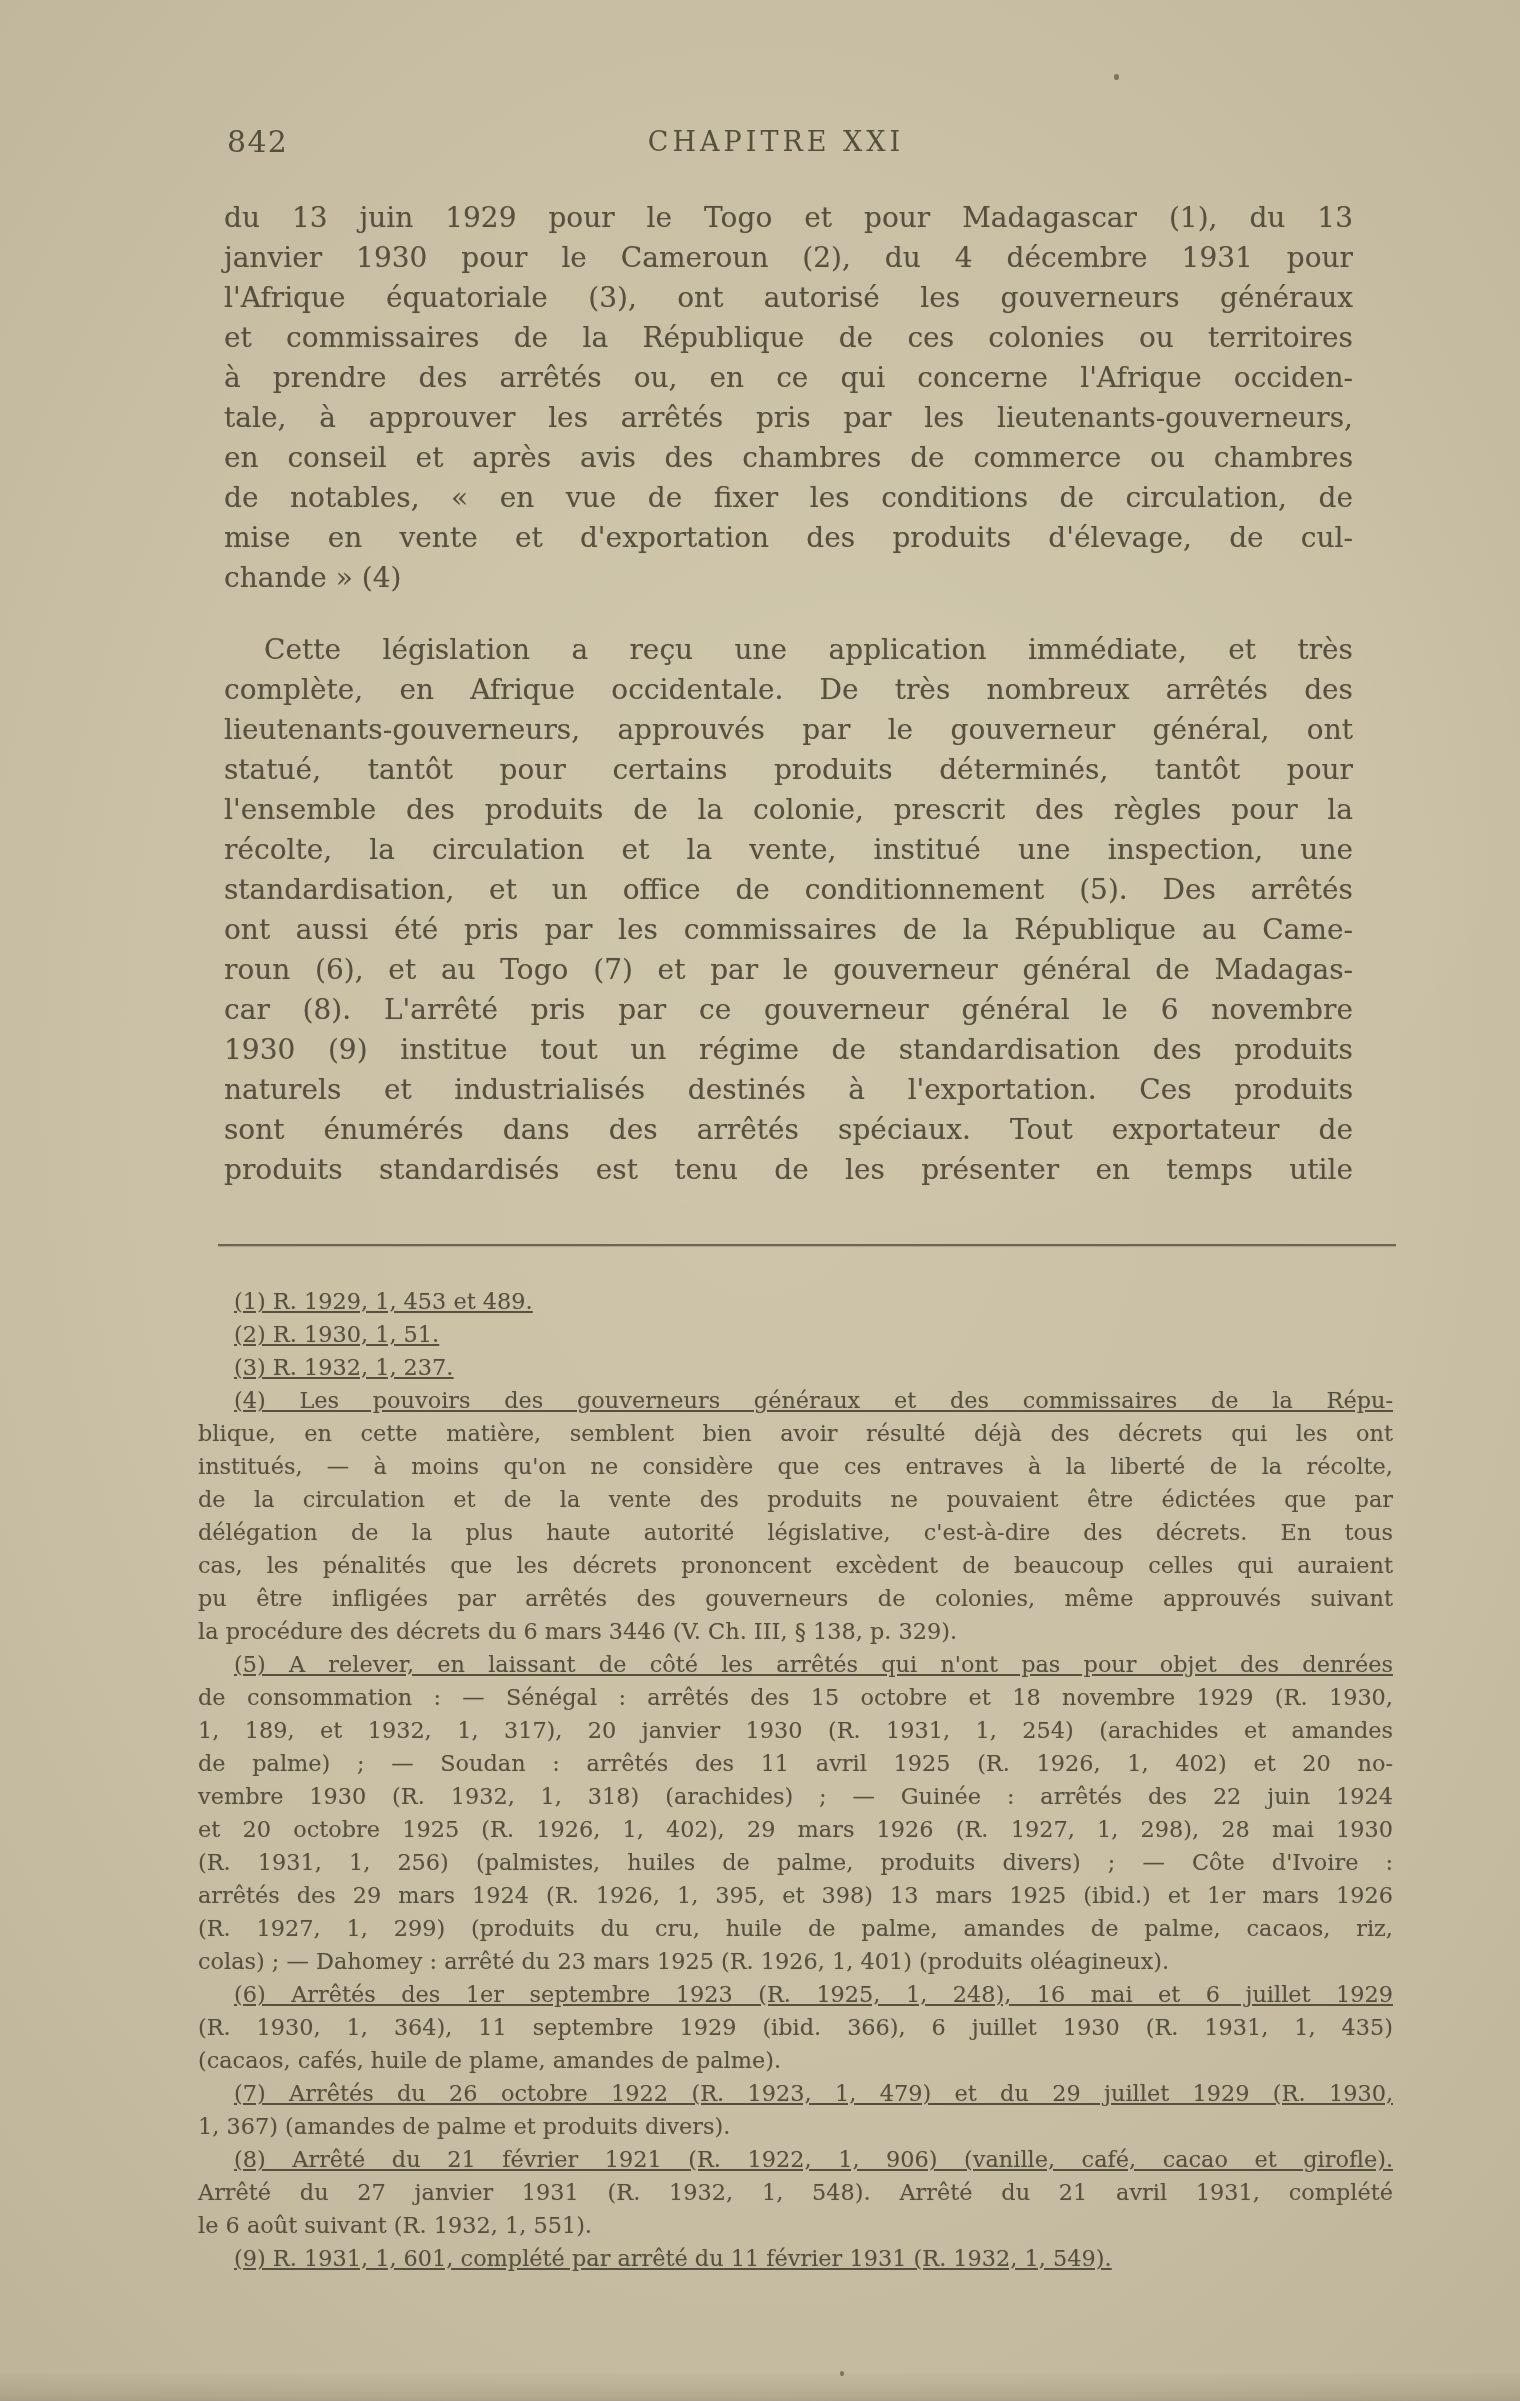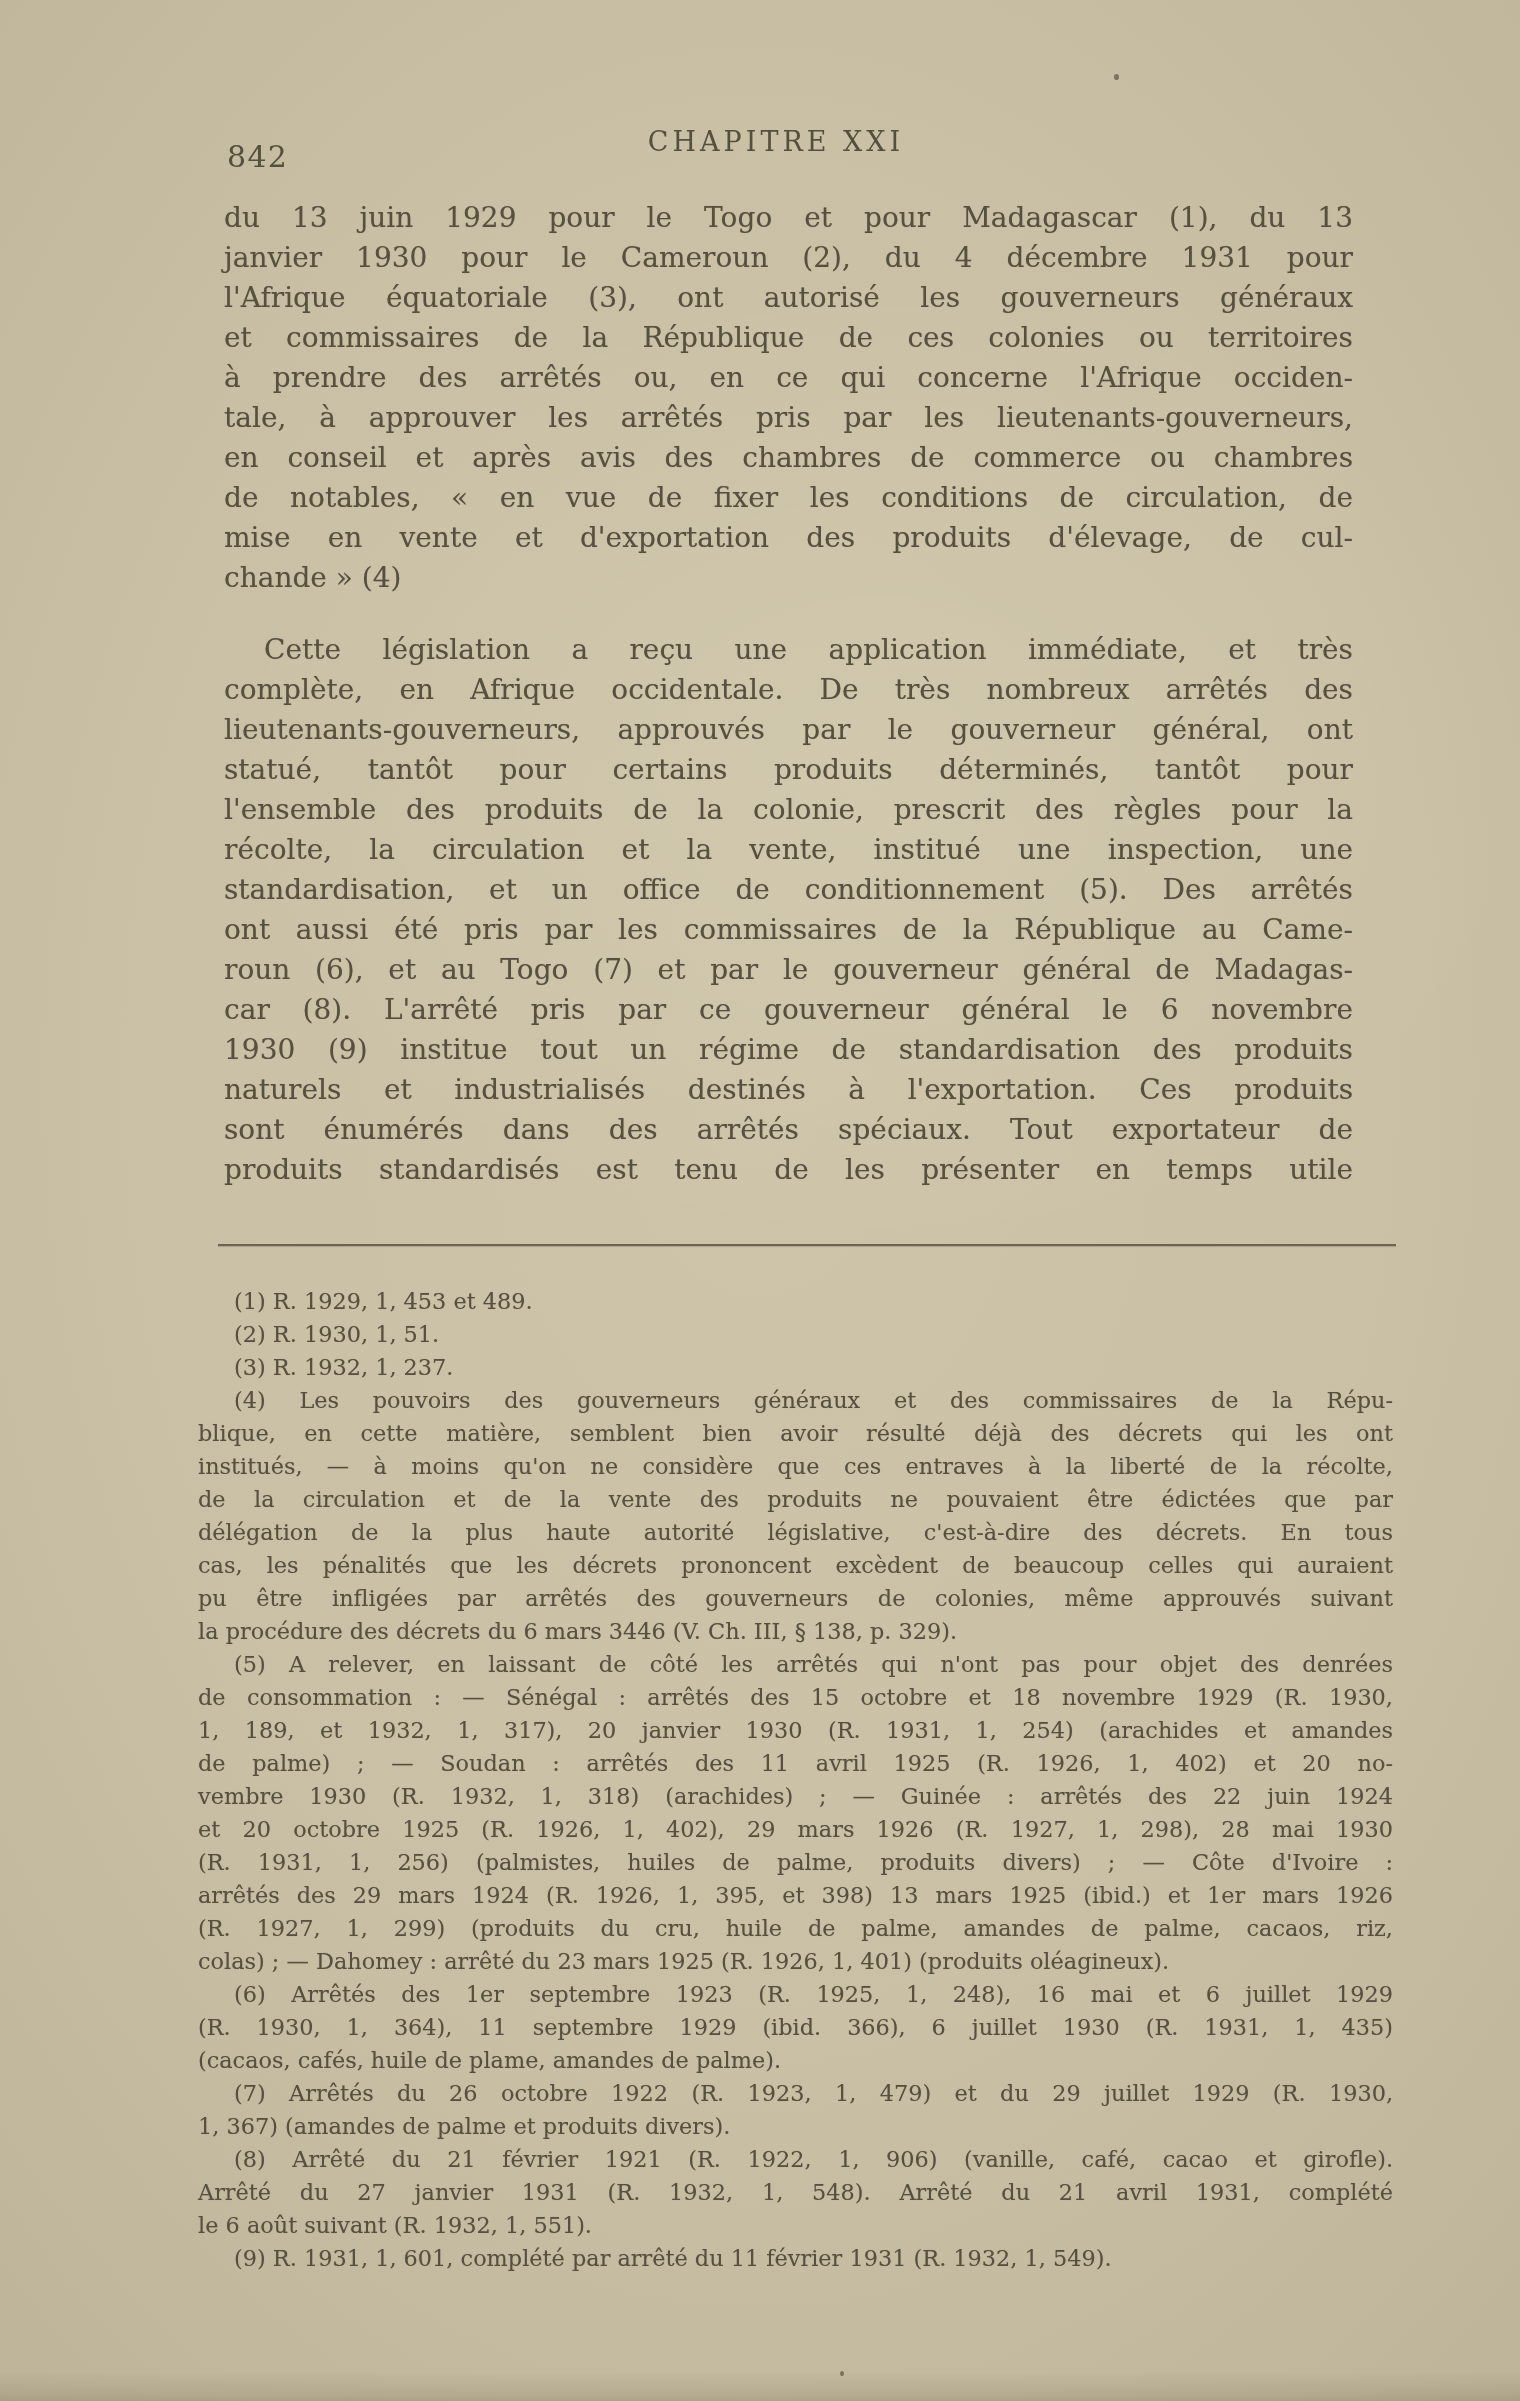--- a/index.html
+++ b/index.html
@@ -16,21 +16,21 @@
     color:#57503e;
   }
   .page::after{ 
     content:"";position:absolute;left:0;right:0;bottom:0;height:30px;
     background:linear-gradient(to bottom, rgba(0,0,0,0) 0%, rgba(50,42,25,0.10) 80%, rgba(50,42,25,0.16) 100%);
     pointer-events:none;
   }
   .speck{position:absolute;border-radius:50%;background:rgba(70,58,40,0.55);}
   .running-header{position:absolute;top:123px;left:0;width:100%;height:46px;}
   .page-num{
-    position:absolute;left:227px;top:16px;
+    position:absolute;left:227px;top:1px;
     font-size:30px;letter-spacing:1.3px;color:#55503c;text-align:center;
   }
   .chapter{
     position:absolute;left:776px;top:2.6px;transform:translateX(-50%);
     font-size:27px;letter-spacing:4px;color:#55503c;white-space:nowrap;
   }
   .body-text{
     position:absolute;left:224px;top:198px;width:1129px;
     font-size:28px;line-height:40px;
     text-shadow:0 0 0.7px rgba(87,79,60,0.35);
@@ -52,21 +52,21 @@
     position:absolute;left:198px;top:1285px;width:1195px;
     font-size:22.4px;line-height:33px;
     text-shadow:0 0 0.7px rgba(87,79,60,0.3);
   }
   .footnote{margin:0;}
   .fn-line{
     text-align:justify;
     text-align-last:justify;
   }
   .fn-line.natural-end{text-align-last:left;}
-  .fn-line.indent{text-indent:36px;}
+  .fn-line.indent{text-indent:36px;text-decoration:underline;}
 </style>
 </head>
 <body>
 
 <div class="page">
   <div class="speck" style="left:1114px;top:74px;width:5.3px;height:6px;"></div>
   <div class="speck" style="left:840px;top:2371px;width:4px;height:5.3px;"></div>
   <div class="speck" style="left:835px;top:493px;width:4.6px;height:4.6px;opacity:.35;"></div>
 
   <div class="running-header">

